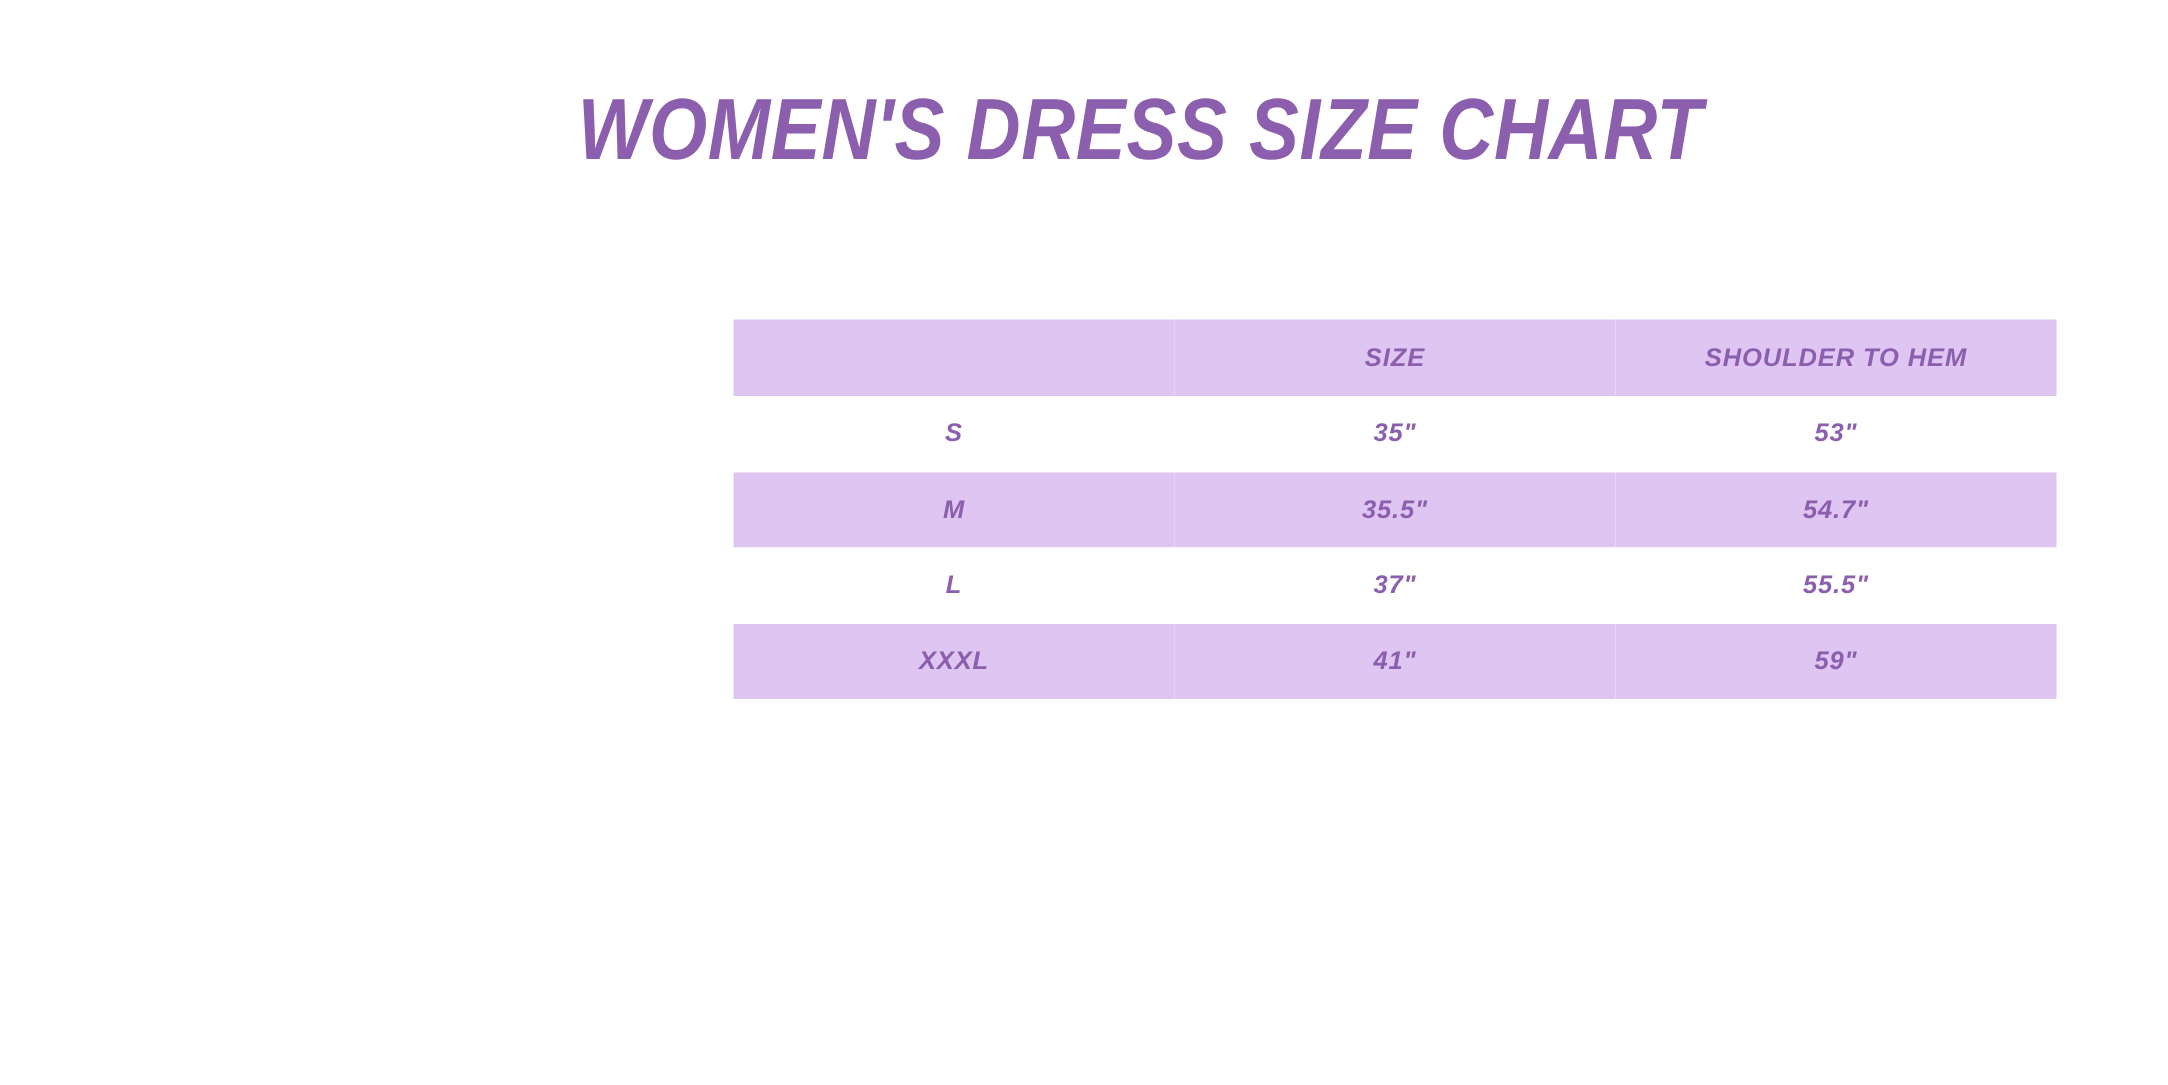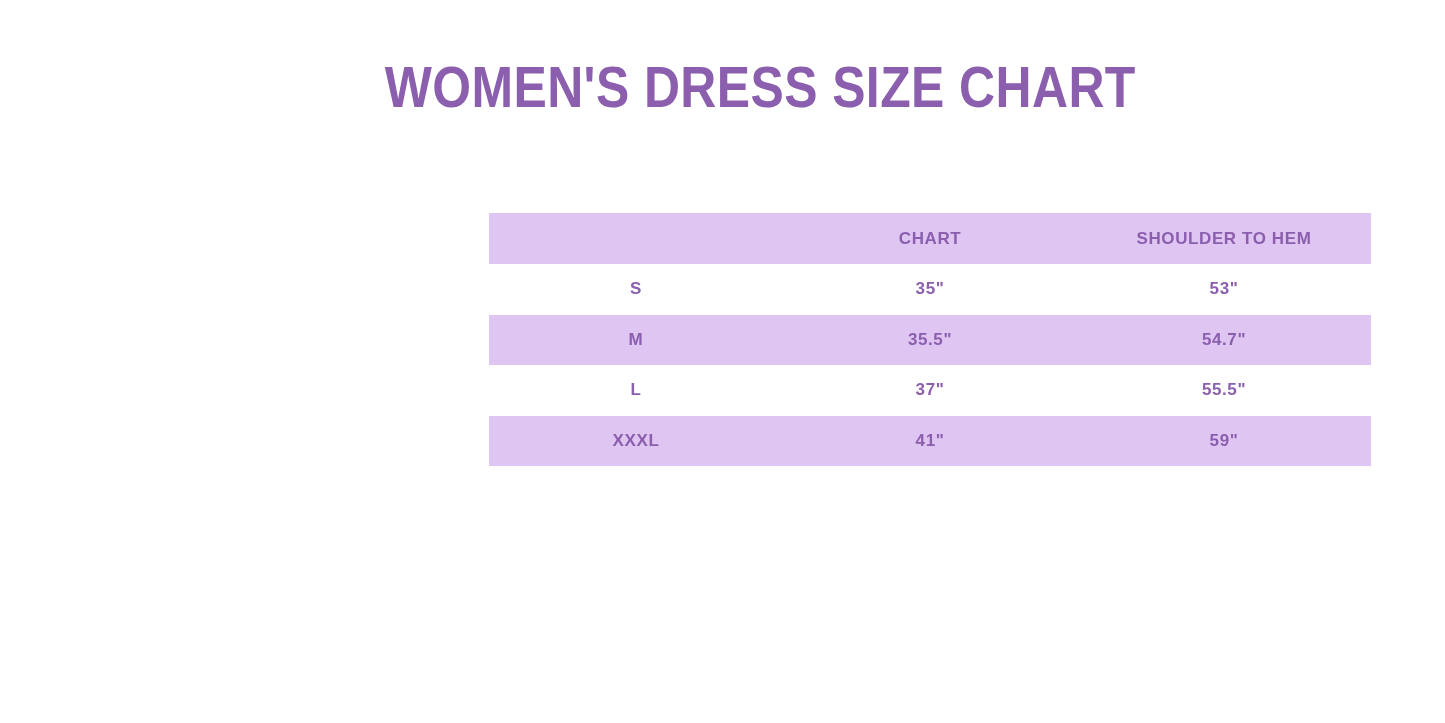--- a/index.html
+++ b/index.html
@@ -10,20 +10,21 @@
     background:#ffffff;
     font-family:"Liberation Sans", sans-serif;
     overflow:hidden;
   }
 
   .page {
     position:relative;
     width:1334px;
     height:723px;
     background:#ffffff;
+    font-style:italic;
   }
 
   
   .chart-title {
     position:absolute;
     left:0;
     top:52px;
     width:1768px;        
     text-align:center;
     color:#8b5eae;
@@ -91,21 +92,21 @@
   <table class="size-table">
     <colgroup>
       <col class="c-size">
       <col class="c-chest">
       <col class="c-hem">
     </colgroup>
 
     <thead>
       <tr>
         <th class="th-label"></th>
-        <th class="th-label sep-left">CHART</th>
+        <th class="th-label sep-left">SIZE</th>
         <th class="th-label sep-left">SHOULDER TO HEM</th>
       </tr>
     </thead>
 
     <tbody>
       <tr class="row-light">
         <td class="cell-size">S</td>
         <td class="cell-value sep-left">35"</td>
         <td class="cell-value sep-left">53"</td>
       </tr>

